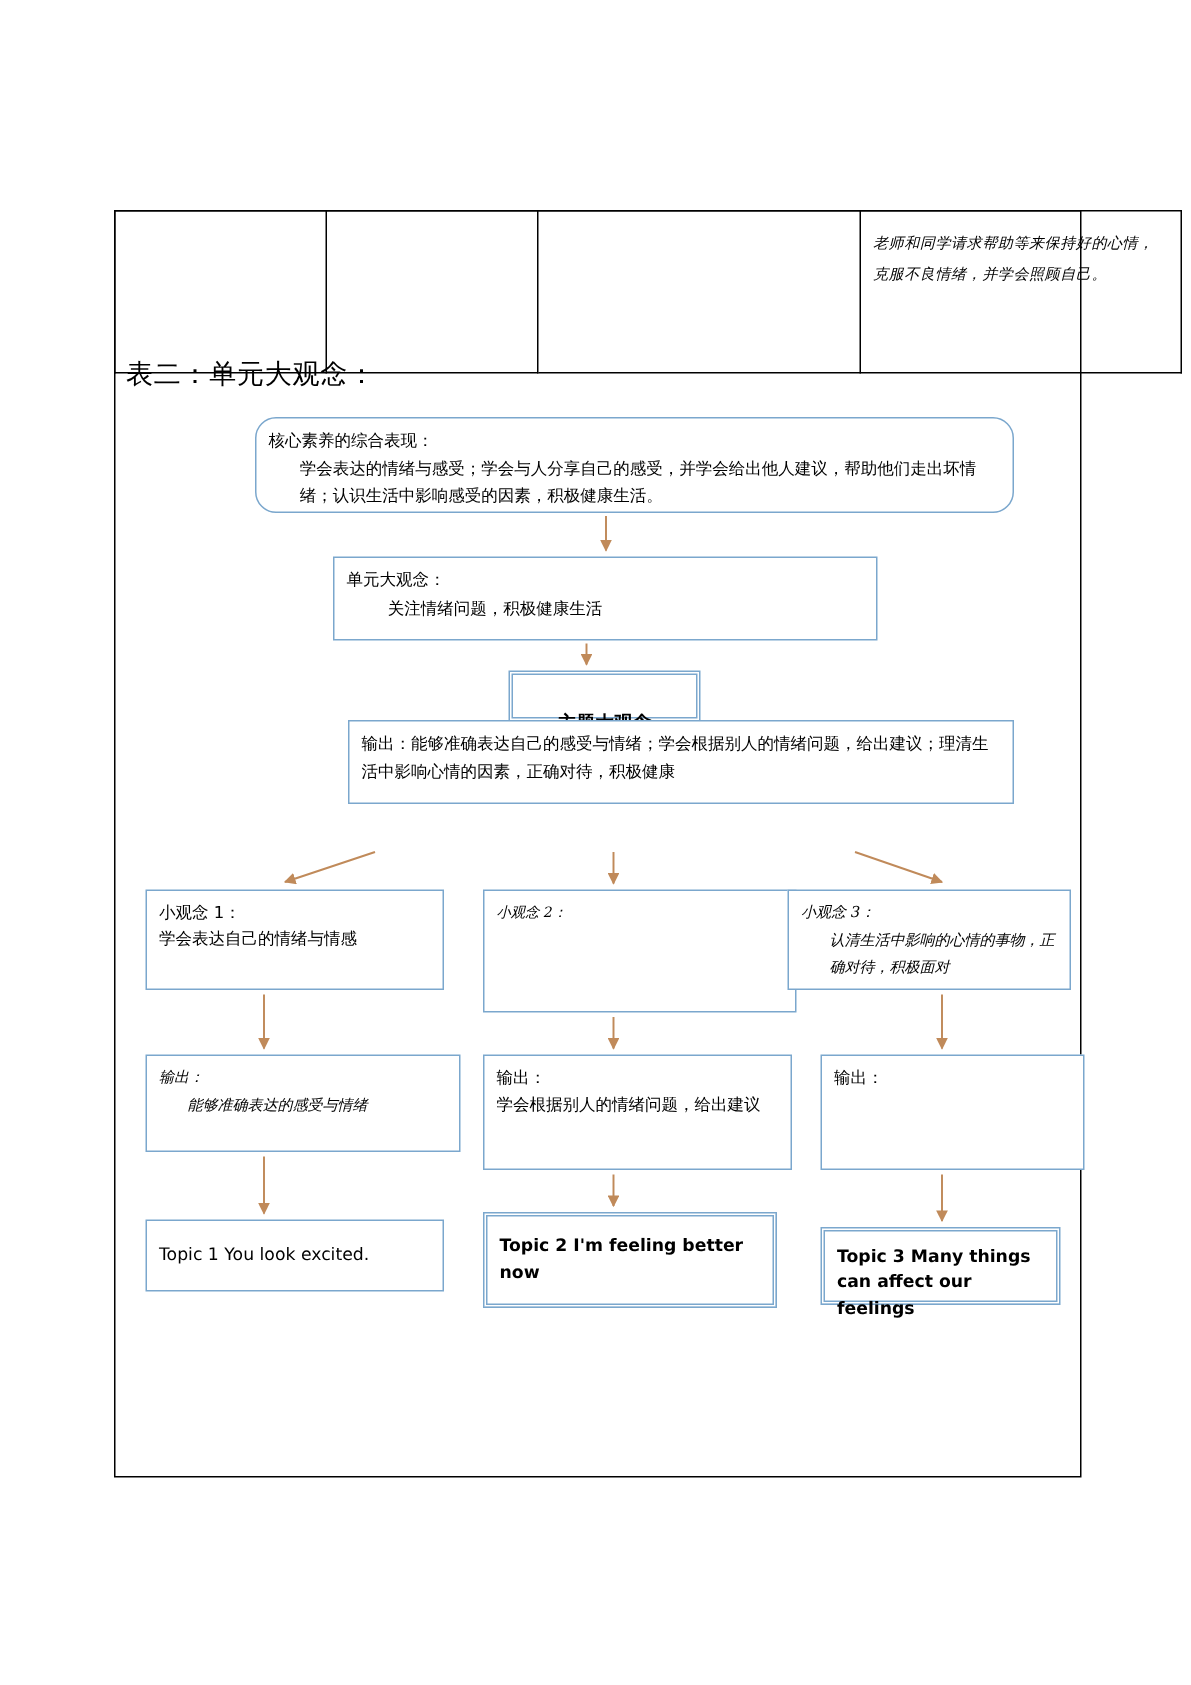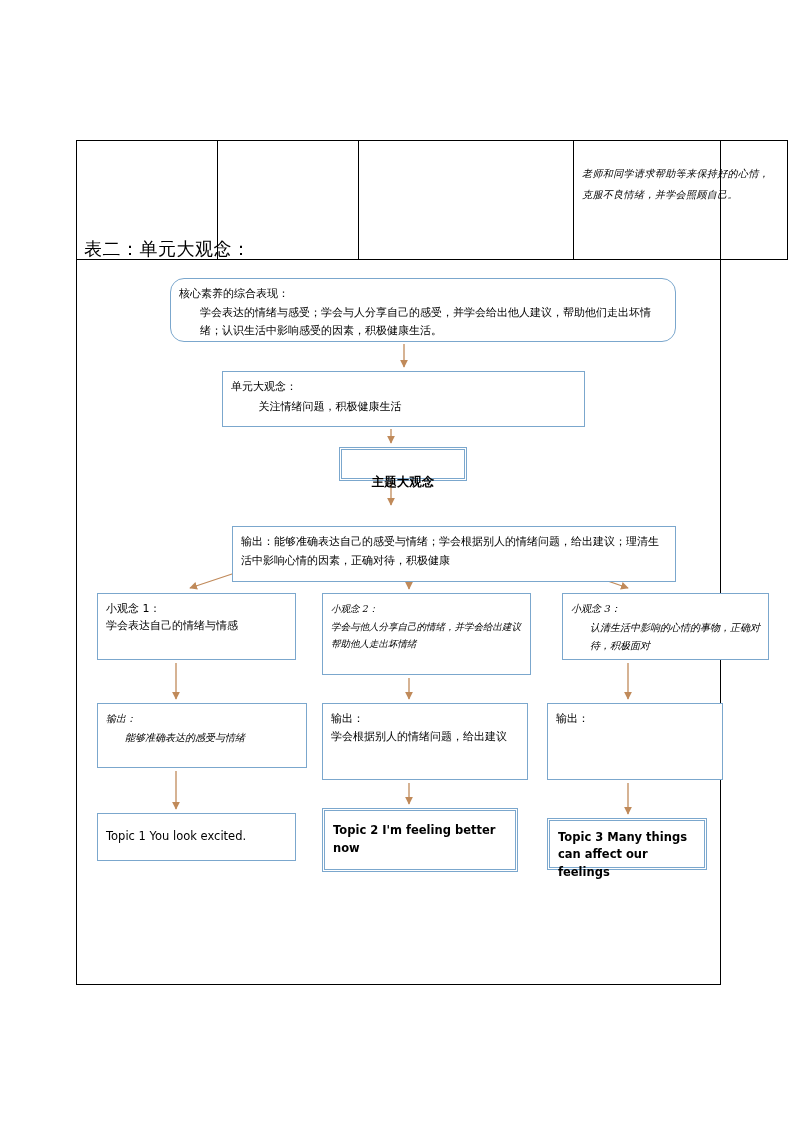--- a/index.html
+++ b/index.html
@@ -32,21 +32,21 @@
     position: absolute;
     left: 76px;
     top: 140px;
     width: 645px;
     border-collapse: collapse;
     table-layout: fixed;
   }
   #top-table td {
     border: 1px solid #000000;
     vertical-align: top;
-    padding: 22px 8px 6px 8px;
+    padding: 11px 8px 6px 8px;
     height: 90px;
     font-size: 10.5px;
     line-height: 1.85;
   }
   #top-table td.cell-empty { border-right: 1px solid #000; }
   #top-table td.cell-text {
     font-family: "DejaVu Sans", sans-serif;
     font-size: 10px;
     letter-spacing: 0.4px;
     line-height: 2.1;
@@ -95,27 +95,27 @@
   #box-unit {
     left: 222px; top: 371px; width: 363px; height: 56px;
     font-size: 11px; line-height: 1.7;
   }
   #box-theme {
     left: 339px; top: 447px; width: 128px; height: 33px;
     text-align: center; font-weight: bold; font-size: 12.5px;
     padding-top: 24px;
   }
   #box-output-main {
-    left: 232px; top: 526px; width: 444px; height: 56px;
+    left: 232px; top: 480px; width: 444px; height: 56px;
     font-size: 11px; line-height: 1.7;
   }
 
   #box-c1 { left: 97px;  top: 593px; width: 199px; height: 67px; }
   #box-c2 { left: 322px; top: 593px; width: 209px; height: 82px; font-size: 9.5px; line-height: 1.85; }
-  #box-c3 { left: 562px; top: 593px; width: 207px; height: 67px; font-size: 10px; line-height: 1.85; }
+  #box-c3 { left: 525px; top: 593px; width: 189px; height: 67px; font-size: 10px; line-height: 1.85; }
 
   #box-o1 { left: 97px;  top: 703px; width: 210px; height: 65px; font-size: 10px; line-height: 1.85; }
   #box-o2 { left: 322px; top: 703px; width: 206px; height: 77px; font-size: 11px; line-height: 1.6; }
   #box-o3 { left: 547px; top: 703px; width: 176px; height: 77px; font-size: 11px; line-height: 1.6; }
 
   #box-t1 { left: 97px;  top: 813px; width: 199px; height: 48px; font-size: 11.5px; padding-top: 14px; }
   #box-t2 { left: 322px; top: 808px; width: 196px; height: 64px; font-size: 11.5px; padding-top: 13px; font-family: "DejaVu Sans", sans-serif; font-weight: bold; }
   #box-t3 { left: 547px; top: 818px; width: 160px; height: 52px; font-size: 11.5px; padding-top: 10px; font-family: "DejaVu Sans", sans-serif; font-weight: bold; line-height: 1.5; }
 
   
@@ -194,21 +194,20 @@
   <span class="ln"><span>输出：</span><span>能够准确表达自己的感受与情绪；学会根据别人的情绪问题，给出建议；理清生活中影响心情的因素，正确对待，积极健康</span></span>
 </div>
 
 <div class="box" id="box-c1">
   <span class="ln">小观念 1：</span>
   <span class="ln">学会表达自己的情绪与情感</span>
 </div>
 
 <div class="box kai" id="box-c2">
   <span class="ln">小观念 2：</span>
-  <span class="ln">学会与他人分享自己的情绪，并学会给出建议帮助他人走出坏情绪</span>
 </div>
 
 <div class="box kai" id="box-c3">
   <span class="ln">小观念 3：</span>
   <span class="ln indent">认清生活中影响的心情的事物，正确对待，积极面对</span>
 </div>
 
 <div class="box kai" id="box-o1">
   <span class="ln">输出：</span>
   <span class="ln indent">能够准确表达的感受与情绪</span>

